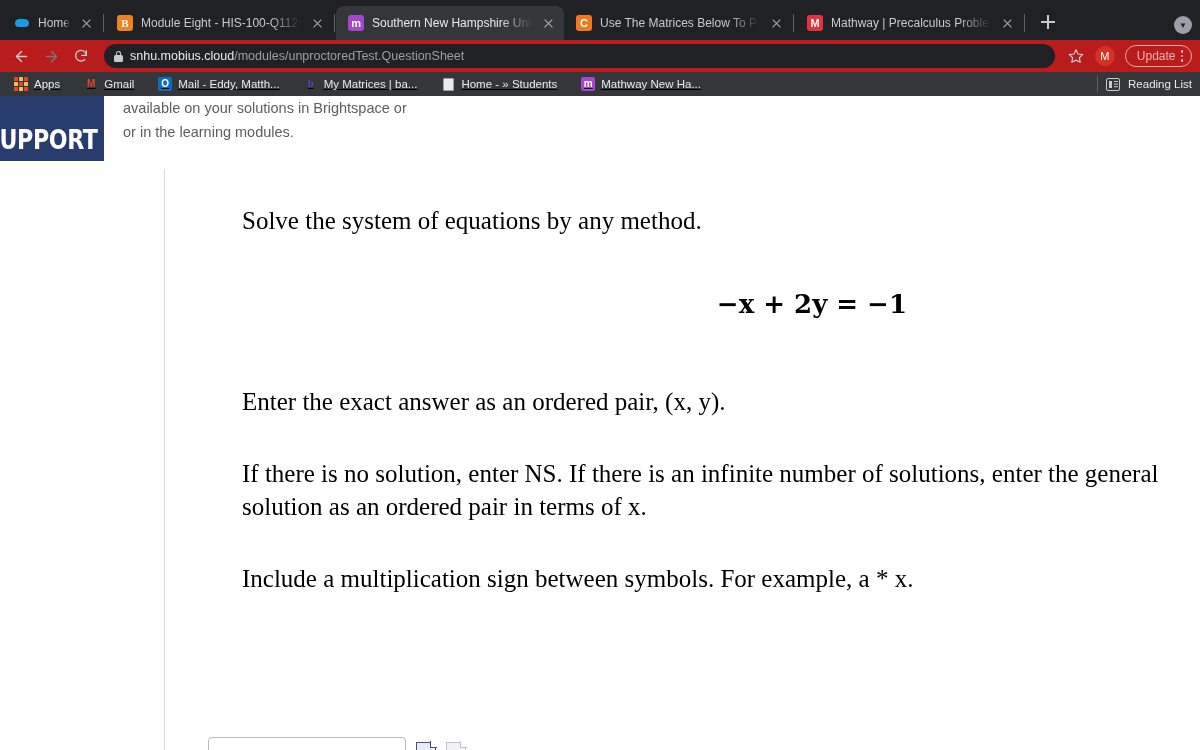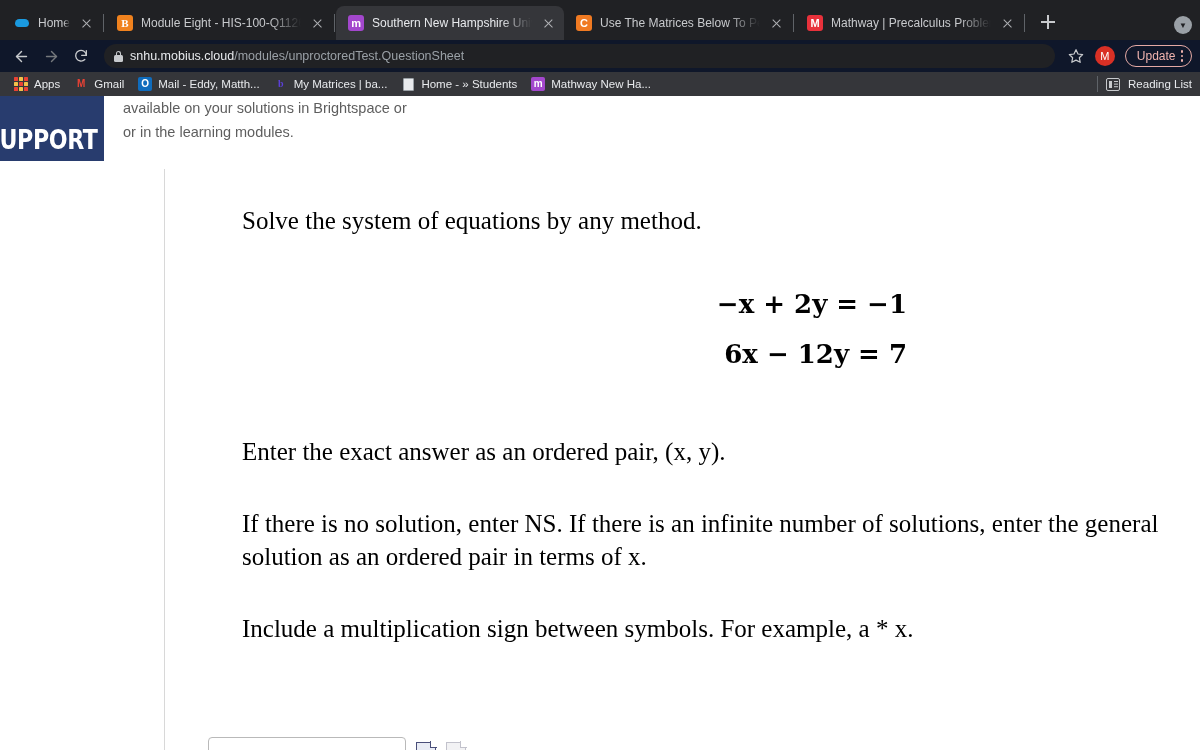--- a/index.html
+++ b/index.html
@@ -88,21 +88,21 @@
     display: block; width: 14px; height: 8px; background: #1a9ae0;
     border-radius: 7px 7px 6px 6px;
   }
   .fav-b { background: #f0821e; color: #fff; border-radius: 50%; font-size: 11px; font-family: "Liberation Serif", serif; }
   .fav-m { background: #a347cd; color: #fff; border-radius: 2px; font-size: 11px; }
   .fav-c { background: #f07a22; color: #fff; border-radius: 3px; }
   .fav-mw { background: #e8313b; color: #fff; border-radius: 2px; font-size: 11px; }
 
   
   .toolbar {
-    height: 32px; background: #0f172a;
+    height: 32px; background: #b91c1c;
     display: flex; align-items: center; gap: 4px;
     padding: 0 8px;
   }
   .navbtn {
     width: 26px; height: 26px; flex: 0 0 26px;
     display: flex; align-items: center; justify-content: center;
     color: #c8cacd; border-radius: 50%;
   }
   .navbtn.dim { color: #76797d; }
   .navbtn svg { display: block; }
@@ -138,21 +138,21 @@
     display: flex; align-items: center; gap: 5px;
     padding: 0 8px 0 11px; margin-left: 6px; flex: 0 0 auto;
   }
   .kebab { display: flex; flex-direction: column; gap: 2px; }
   .kebab span { width: 2.5px; height: 2.5px; border-radius: 50%; background: #f0b3ae; display: block; }
 
   
   .bookmarks {
     height: 24px; background: #35363a;
     display: flex; align-items: center;
-    padding: 0 8px; gap: 2px; position: relative;
+    padding: 0 8px; gap: 12px; position: relative; text-decoration: underline;
   }
   .bm {
     display: flex; align-items: center; gap: 6px;
     padding: 3px 6px; border-radius: 4px;
     color: #e8eaed; font-size: 11.5px; white-space: nowrap;
   }
   .bm .bfav { width: 14px; height: 14px; flex: 0 0 14px;
     display: flex; align-items: center; justify-content: center;
     font-size: 10px; font-weight: bold; line-height: 1; border-radius: 2px; }
   .grid14 {
@@ -423,21 +423,20 @@
     </div>
 
     <div class="divider"></div>
 
     <div class="qbody">
 
       <div class="q-line q-para first">Solve the system of equations by any method.</div>
 
       <div class="eqblock">
         <div class="eq">−x + 2y = −1</div>
-        <div class="eq">6x − 12y = 7</div>
       </div>
 
       <div class="q-line" style="margin-top:56px;">Enter the exact answer as an ordered pair, (x, y).</div>
 
       <div class="q-line q-para">If there is no solution, enter NS. If there is an infinite number of solutions, enter the general solution as an ordered pair in terms of x.</div>
 
       <div class="q-line q-para">Include a multiplication sign between symbols. For example, a * x.</div>
     </div>
 
     <div class="answer-row">

